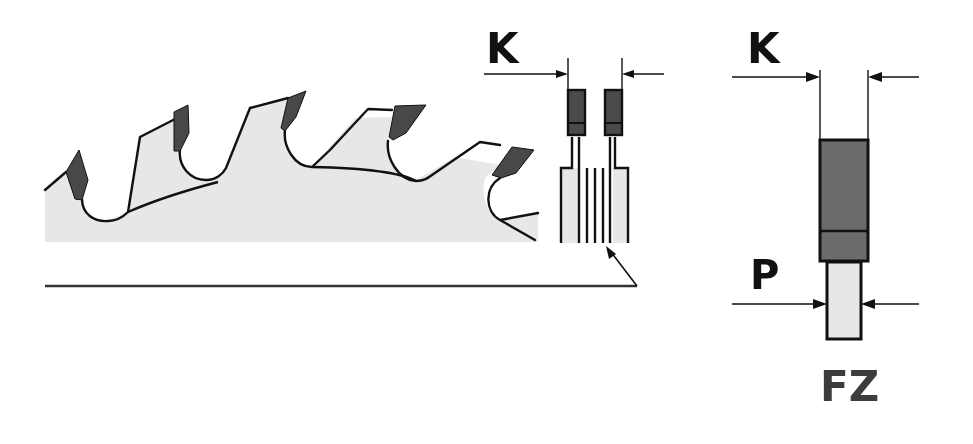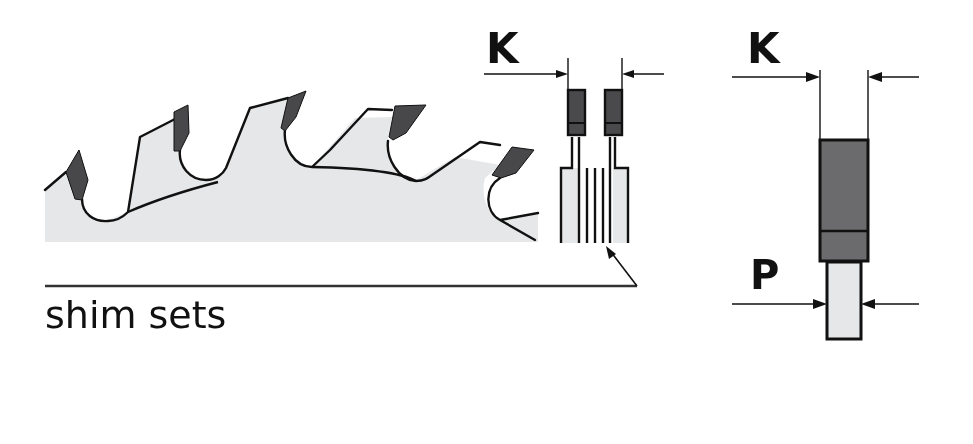--- a/index.html
+++ b/index.html
@@ -126,14 +126,14 @@
         <line x1="873" y1="304" x2="919" y2="304"></line>
       </g>
       <polygon points="827,304 813,299 813,309" fill="#111111"></polygon>
       <polygon points="861,304 875,299 875,309" fill="#111111"></polygon>
     </g>
   </svg>
 
   <div class="lbl" id="k1">K</div>
   <div class="lbl" id="k2">K</div>
   <div class="lbl" id="p">P</div>
-  <div id="shim">shim sets</div>
+  <div class="lbl" id="fz">FZ</div>
 </div>
 
 </body></html>

